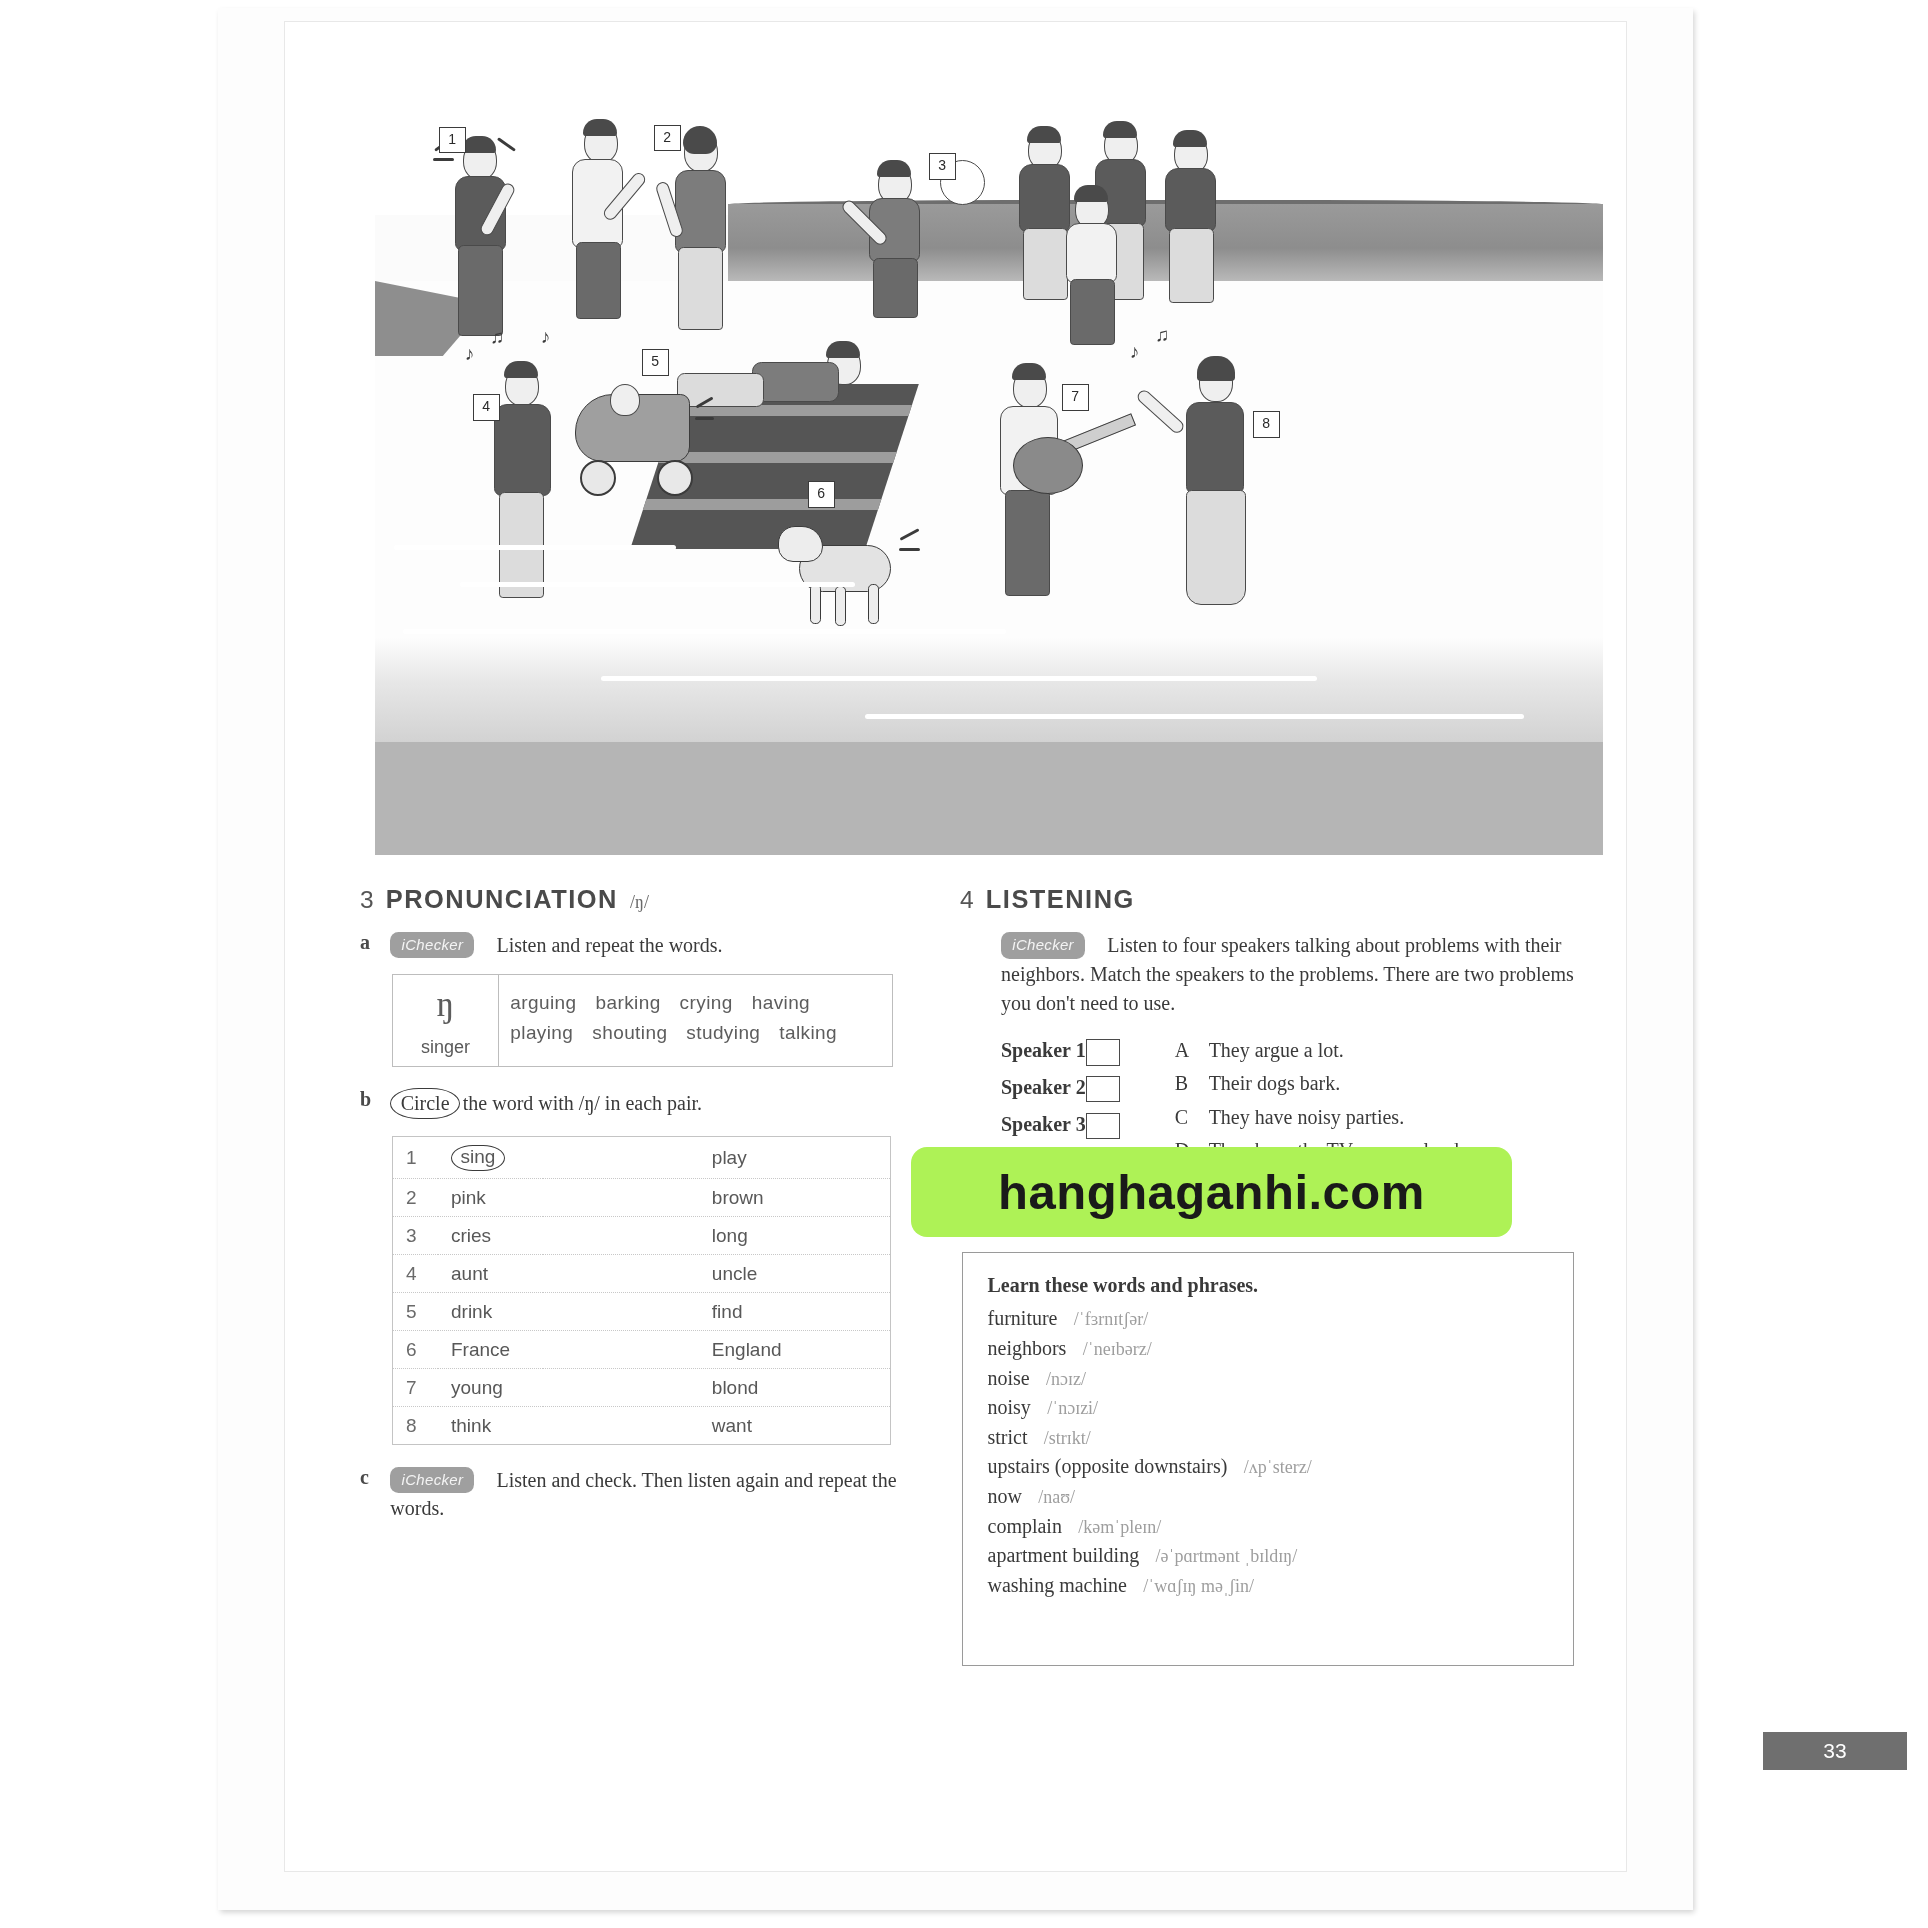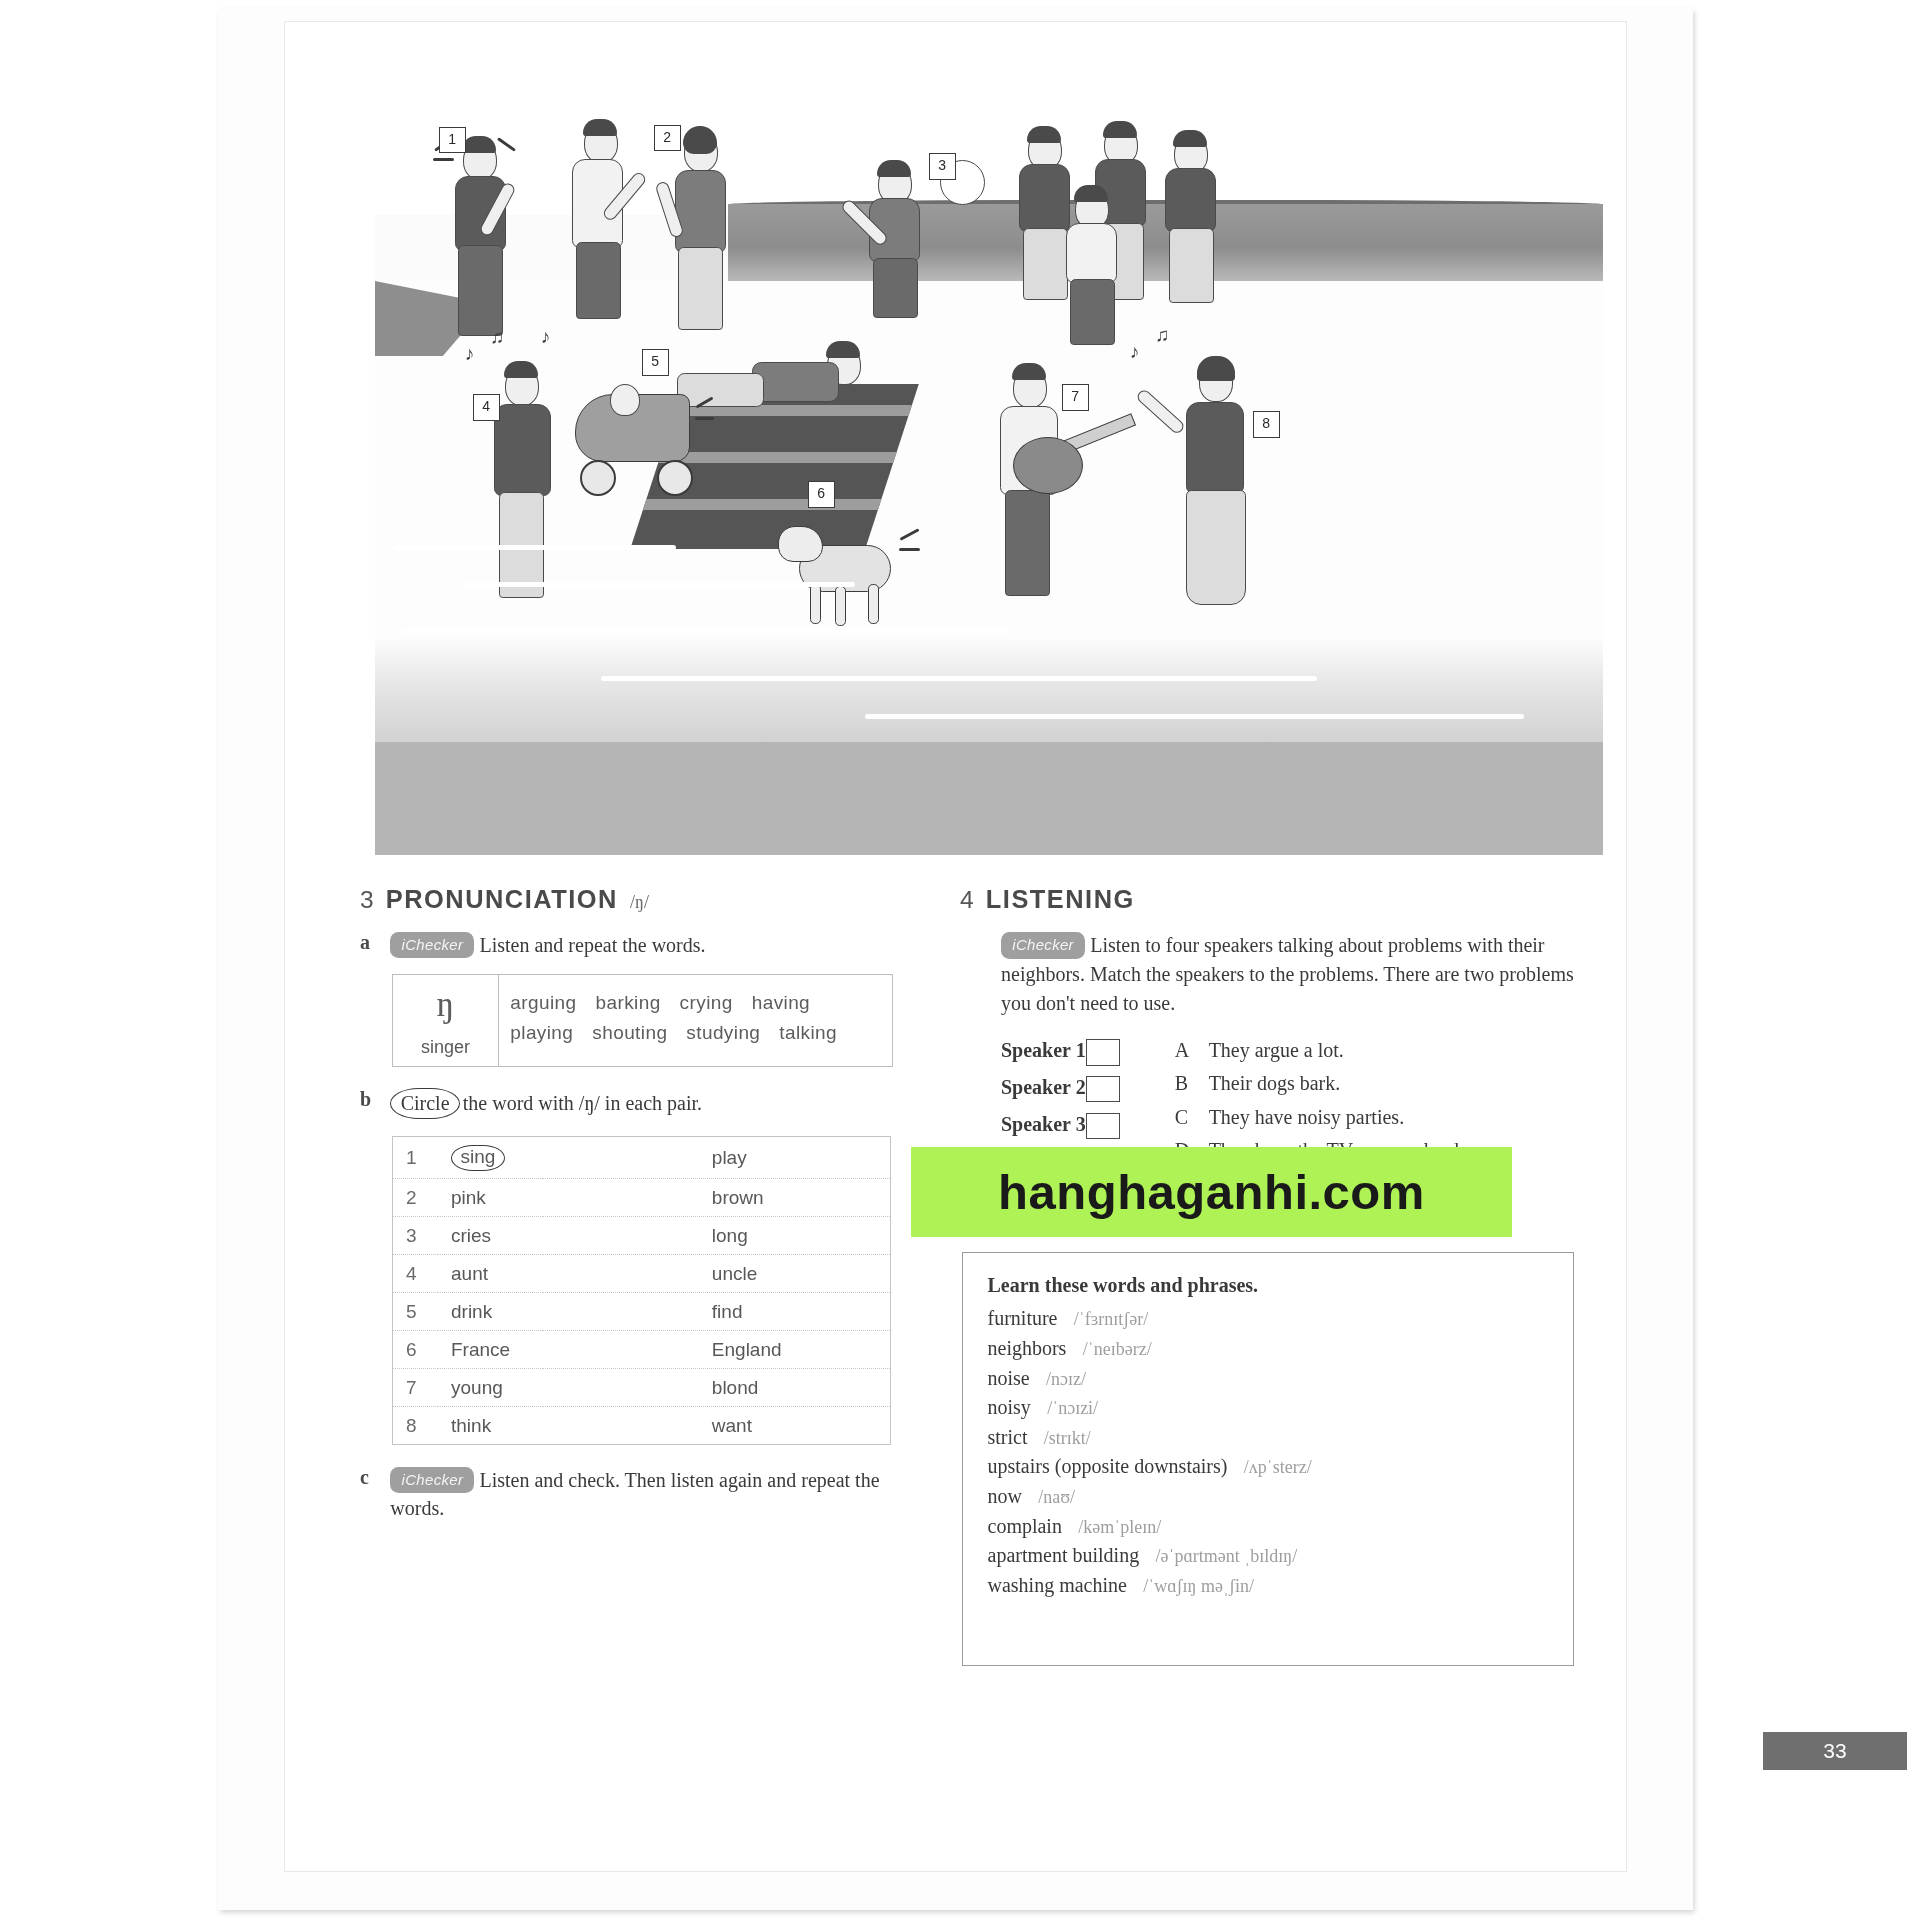--- a/index.html
+++ b/index.html
@@ -199,21 +199,21 @@
     display: inline-block;
     background: #9f9f9f;
     color: #f4f4f4;
     border-radius: 8.5px;
     padding: 1.9px 11.3px 2.8px 11.3px;
     font-family: "Liberation Sans", sans-serif;
     font-size: 15px;
     font-style: italic;
     letter-spacing: 0.3px;
     vertical-align: 1.9px;
-    margin-right: 5px;
+    margin-right: 22px;
   }
 
   .circle-word {
     display: inline-block;
     border: 1.9px solid #3b3b3b;
     border-radius: 50%/60%;
     padding: 0 9.4px 0.9px 9.4px;
     margin-right: 2.8px;
   }
 
@@ -311,21 +311,21 @@
     font-size: 21px;
     display: flex; align-items: center; justify-content: center;
   }
 
   
   .watermark {
     position: absolute;
     left: 911px; top: 1147px;
     width: 601px; height: 90px;
     background: #aef256;
-    border-radius: 1px;
+    border-radius: 16px;
     display: flex; align-items: center; justify-content: center;
   }
   .watermark span {
     font-family: "Liberation Sans", sans-serif;
     font-size: 49px;
     font-weight: bold;
     color: #1a1a1a;
     letter-spacing: 0.5px;
   }
 </style>

